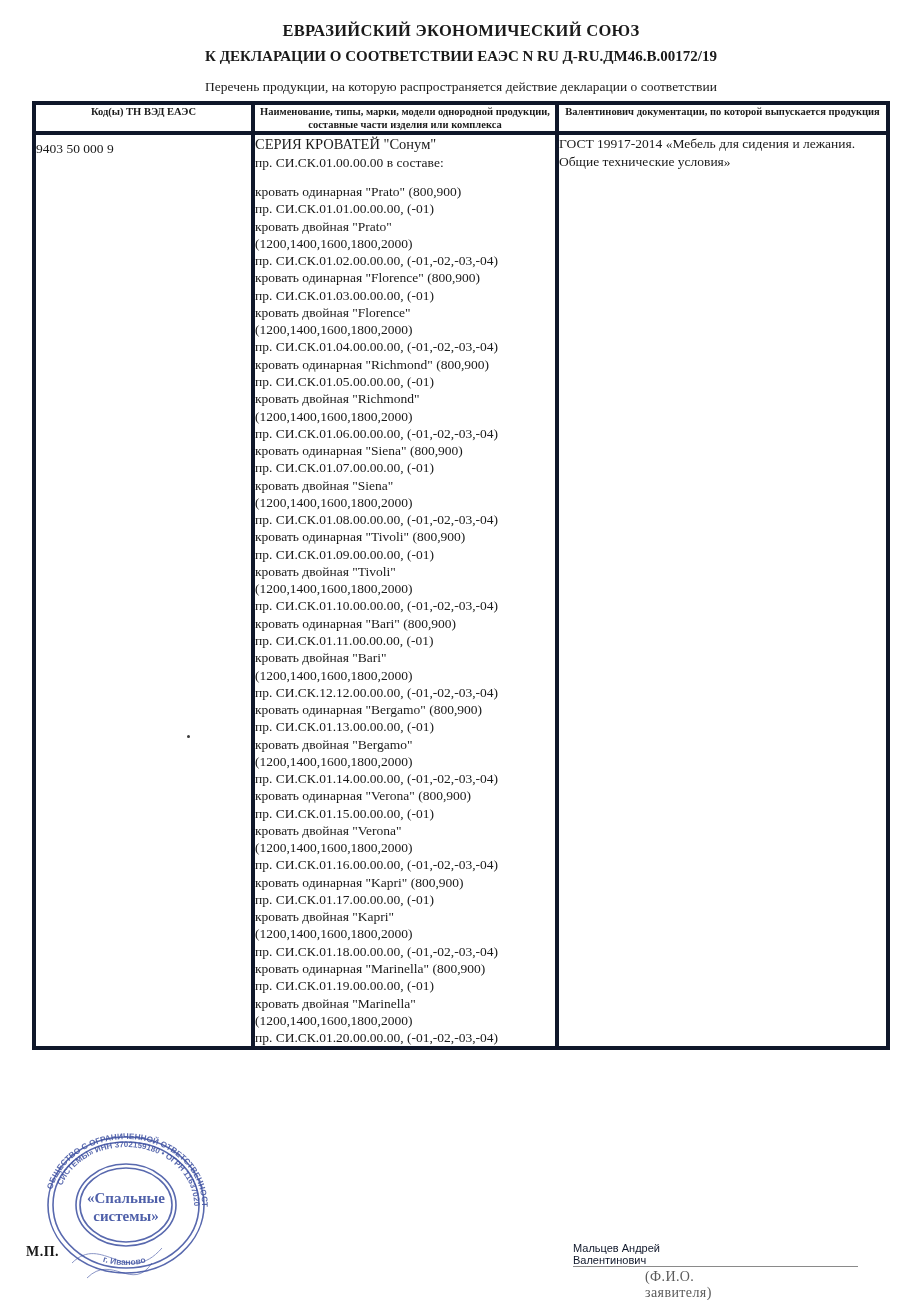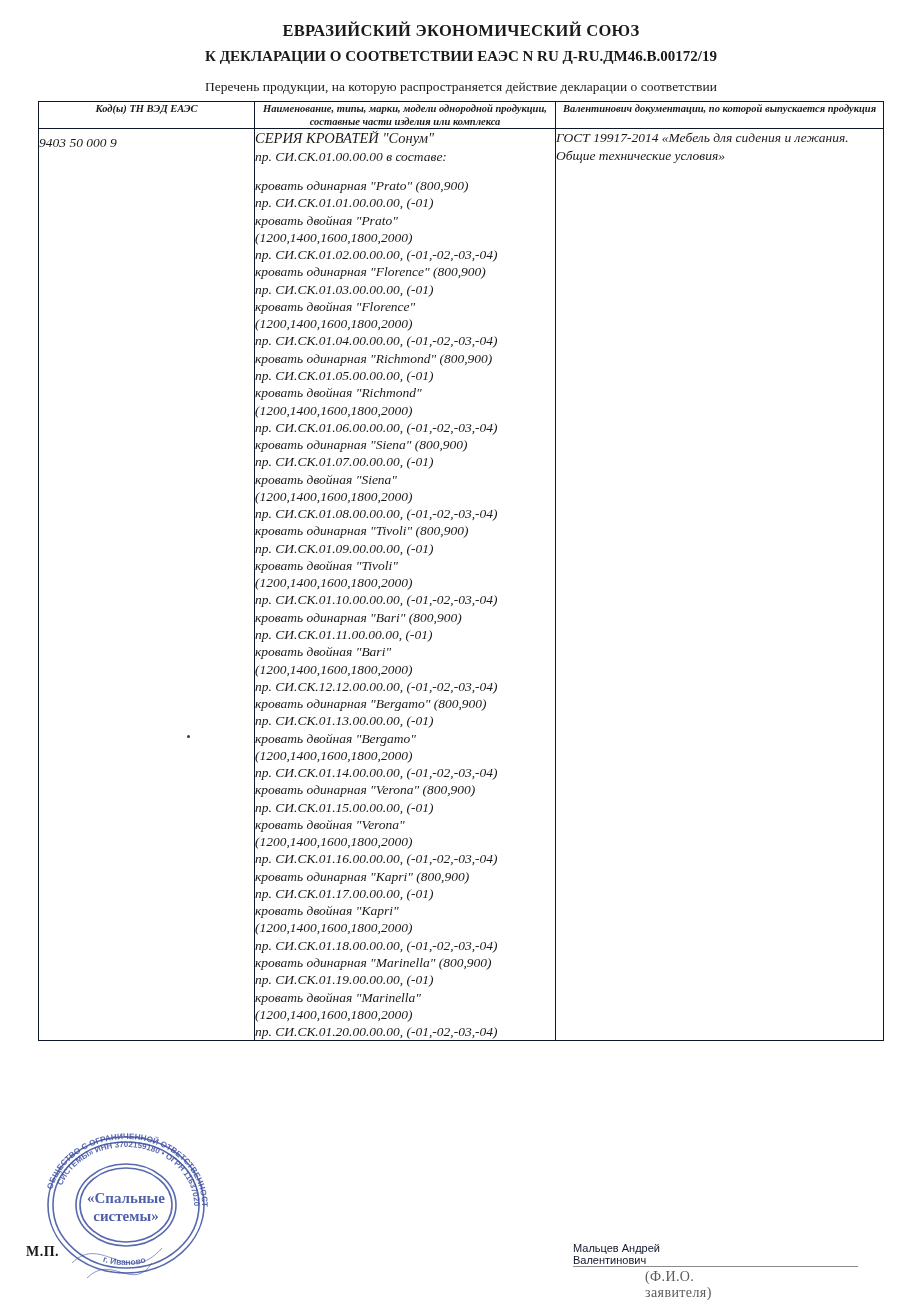--- a/index.html
+++ b/index.html
@@ -46,24 +46,23 @@
     font-size: 13.5px;
     margin: 0 0 6px 0;
   }
   table.main {
     border-collapse: collapse;
     width: 842px;
     margin: 0 auto;
     table-layout: fixed;
   }
   table.main td, table.main th {
-    border: 1px solid #0f172a;
+    border: 4px solid #0f172a;
     vertical-align: top;
     padding: 0;
-    font-style: italic;
   }
   th.col {
     font-size: 10.5px;
     font-weight: bold;
     text-align: center;
     padding: 4px 6px 5px 6px;
     line-height: 1.25;
   }
   .c1 { width: 215px; }
   .c2 { width: 300px; }

